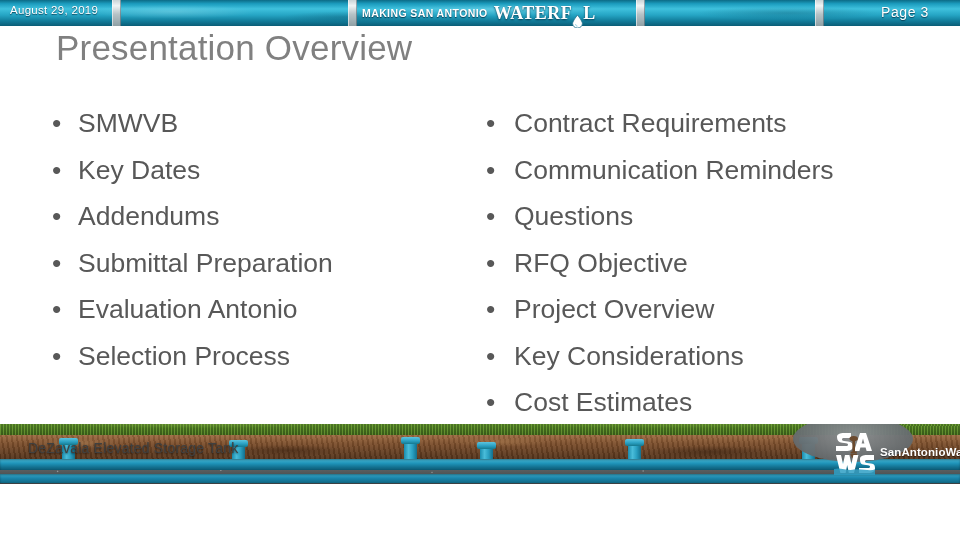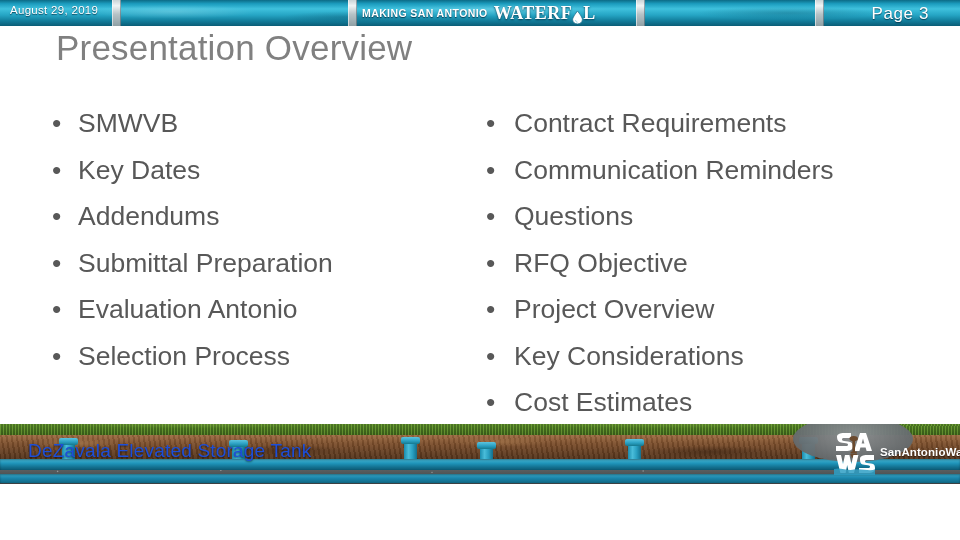--- a/index.html
+++ b/index.html
@@ -56,21 +56,21 @@
     z-index:4;
     font-size:11.5px; letter-spacing:.3px;
     color:#ffffff;
     text-shadow:0 1px 1px rgba(0,40,60,.75);
     font-family:"Liberation Sans", sans-serif;
     white-space:nowrap;
   }
   .header-page {
     position:absolute; right:31px; top:4px;
     z-index:4;
-    font-size:17px; letter-spacing:.6px;
+    font-size:14px; letter-spacing:.6px;
     color:#ffffff;
     text-shadow:0 1px 1px rgba(0,40,60,.75);
     white-space:nowrap;
   }
 
   
   .brand {
     position:absolute; left:362px; top:0; height:26px;
     z-index:4;
     display:flex; align-items:center; gap:6px;
@@ -86,21 +86,21 @@
     font-variant:small-caps;
     text-transform:uppercase;
   }
   .brand-waterful {
     font-family:"Liberation Serif", serif;
     font-weight:700;
     font-size:18px;
     letter-spacing:.5px;
     color:#ffffff;
     text-shadow:0 1px 2px rgba(0,40,60,.85);
-    display:flex; align-items:center;
+    display:flex; align-items:flex-end;
   }
   .brand-drop {
     display:inline-block;
     width:11px; height:13px;
     margin:0 0px;
     position:relative; top:1px;
   }
 
   
   .slide-title {
@@ -216,22 +216,22 @@
   }
   .riser-cap {
     position:absolute; width:19px; height:7px;
     background:linear-gradient(180deg,#5cc4de 0%,#2aa0c2 55%,#15798f 100%);
     border-radius:2px;
   }
 
   .footer-caption {
     position:absolute; left:28px; top:16px;
     z-index:6;
-    font-size:19px;
-    color:#1d4ed8;
+    font-size:14px;
+    color:#404040;
     letter-spacing:.2px;
     text-shadow:0 1px 2px rgba(0,0,0,.55);
     white-space:nowrap;
   }
 
   
   .logo-block {
     position:absolute; right:0px; bottom:0px;
     width:175px; height:62px;
     z-index:7;

